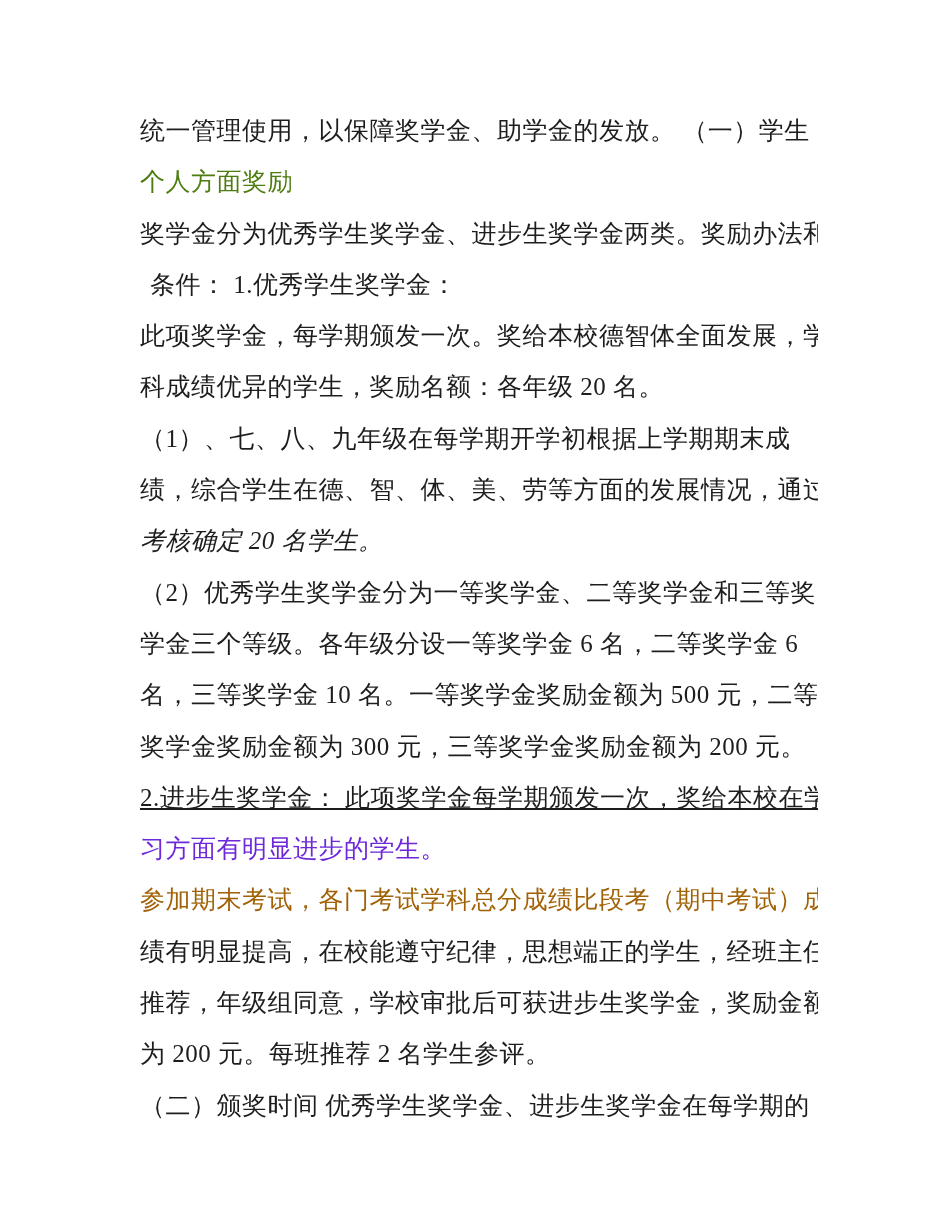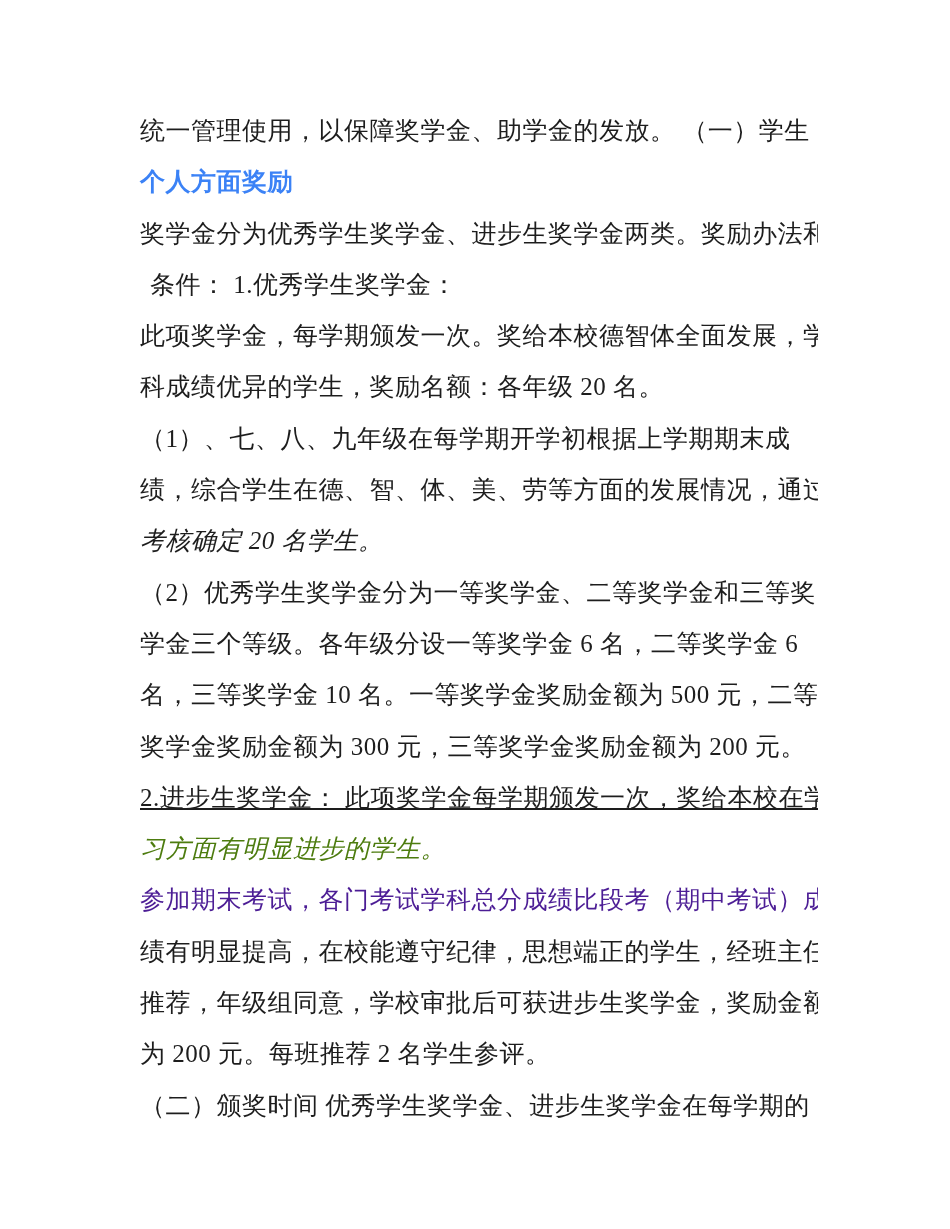--- a/index.html
+++ b/index.html
@@ -27,32 +27,32 @@
     color: #1d1d1d;
     white-space: pre;
     letter-spacing: 0.5px;
   }
 </style>
 </head>
 <body>
 
 <div class="page" style="background: rgb(255, 255, 255);">
   <div class="line" style="color: rgb(29, 29, 29);">统一管理使用，以保障奖学金、助学金的发放。 （一）学生</div>
-  <div class="line" style="color: #3b82f6; font-weight: bold;">个人方面奖励</div>
+  <div class="line" style="color: #4d7c0f;">个人方面奖励</div>
   <div class="line" style="color: rgb(29, 29, 29);">奖学金分为优秀学生奖学金、进步生奖学金两类。奖励办法和</div>
   <div class="line" style="color: rgb(29, 29, 29); margin-left: 10px;">条件： 1.优秀学生奖学金：</div>
   <div class="line" style="color: rgb(29, 29, 29);">此项奖学金，每学期颁发一次。奖给本校德智体全面发展，学</div>
   <div class="line" style="color: rgb(29, 29, 29);">科成绩优异的学生，奖励名额：各年级 20 名。</div>
   <div class="line" style="color: rgb(29, 29, 29);">（1）、七、八、九年级在每学期开学初根据上学期期末成</div>
   <div class="line" style="color: rgb(29, 29, 29);">绩，综合学生在德、智、体、美、劳等方面的发展情况，通过</div>
   <div class="line" style="color: rgb(29, 29, 29); font-style: italic;">考核确定 20 名学生。</div>
   <div class="line" style="color: rgb(29, 29, 29);">（2）优秀学生奖学金分为一等奖学金、二等奖学金和三等奖</div>
   <div class="line" style="color: rgb(29, 29, 29);">学金三个等级。各年级分设一等奖学金 6 名，二等奖学金 6</div>
   <div class="line" style="color: rgb(29, 29, 29);">名，三等奖学金 10 名。一等奖学金奖励金额为 500 元，二等</div>
   <div class="line" style="color: rgb(29, 29, 29);">奖学金奖励金额为 300 元，三等奖学金奖励金额为 200 元。</div>
   <div class="line" style="color: rgb(29, 29, 29); text-decoration: underline;">2.进步生奖学金： 此项奖学金每学期颁发一次，奖给本校在学</div>
-  <div class="line" style="color: #4d7c0f; font-style: italic;">习方面有明显进步的学生。</div>
-  <div class="line" style="color: #4c1d95;">参加期末考试，各门考试学科总分成绩比段考（期中考试）成</div>
+  <div class="line" style="color: #6d28d9;">习方面有明显进步的学生。</div>
+  <div class="line" style="color: #a16207;">参加期末考试，各门考试学科总分成绩比段考（期中考试）成</div>
   <div class="line" style="color: rgb(29, 29, 29);">绩有明显提高，在校能遵守纪律，思想端正的学生，经班主任</div>
   <div class="line" style="color: rgb(29, 29, 29);">推荐，年级组同意，学校审批后可获进步生奖学金，奖励金额</div>
   <div class="line" style="color: rgb(29, 29, 29);">为 200 元。每班推荐 2 名学生参评。</div>
   <div class="line" style="color: rgb(29, 29, 29);">（二）颁奖时间 优秀学生奖学金、进步生奖学金在每学期的</div>
 </div>
 
 </body></html>

